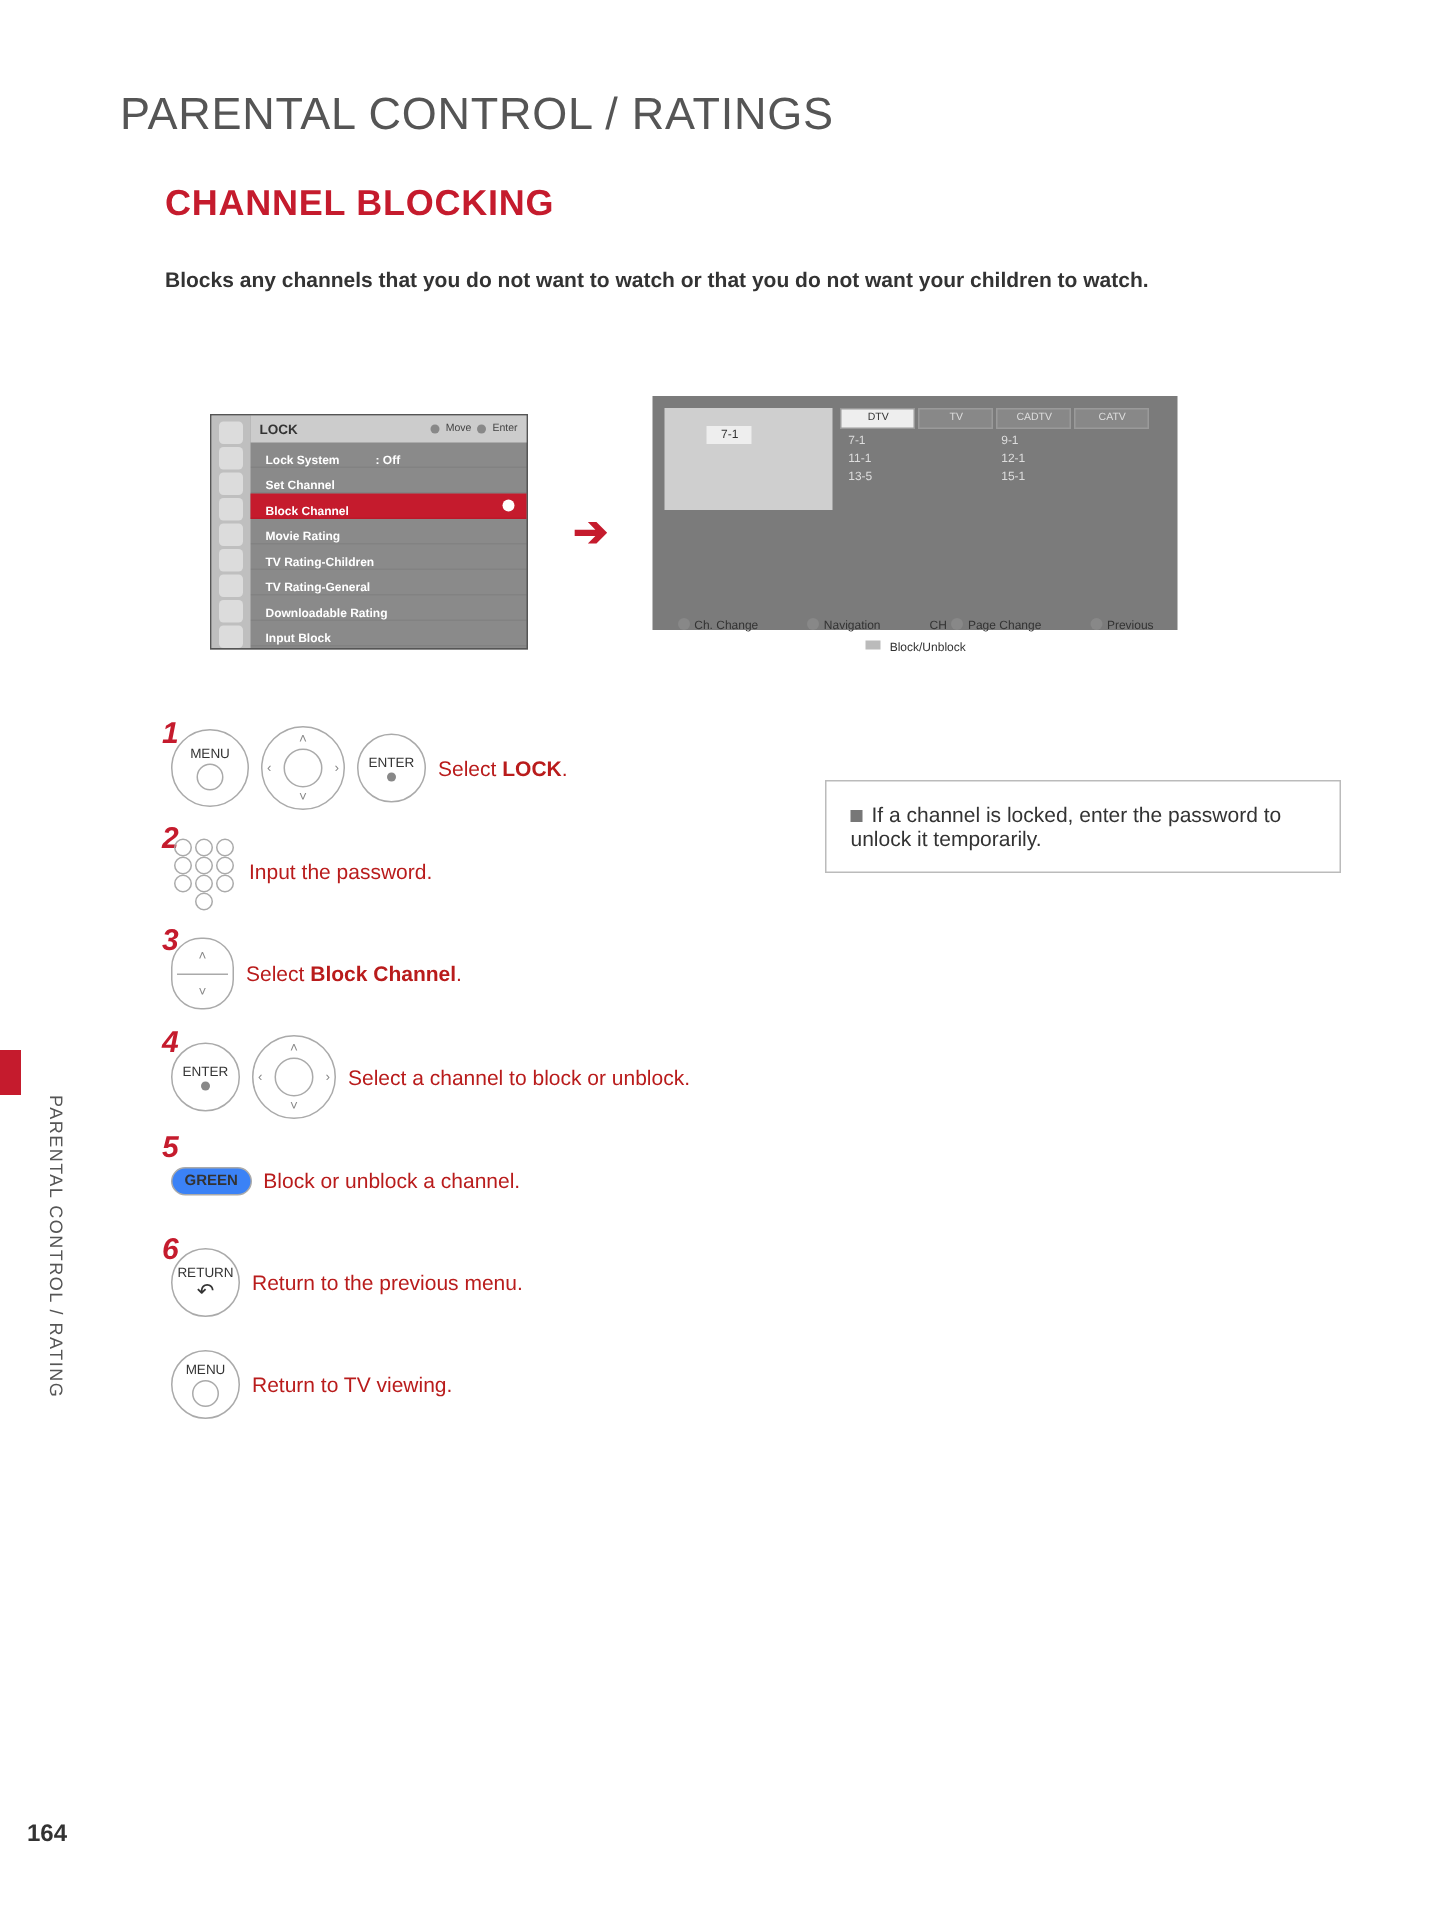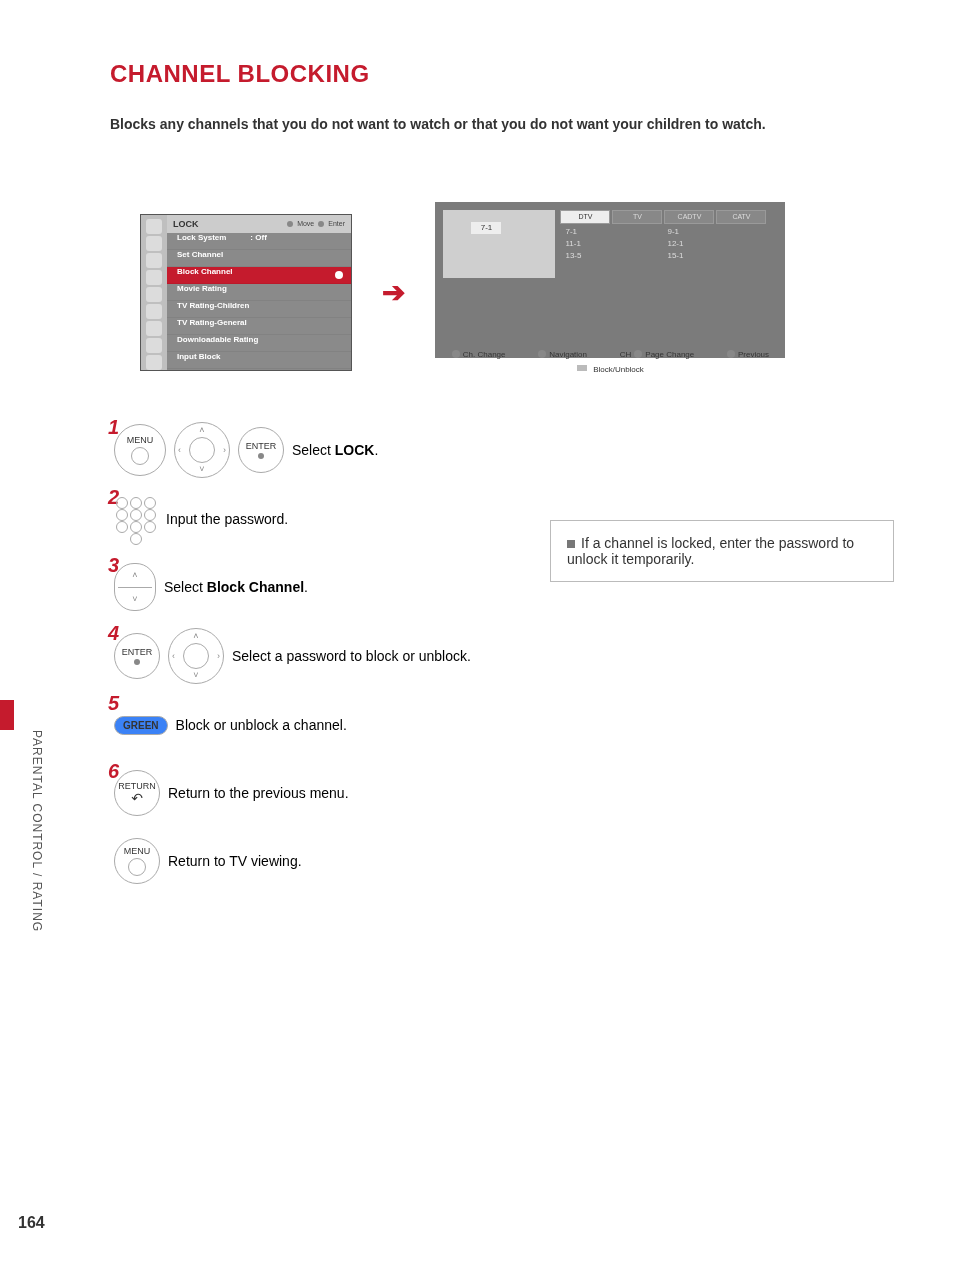--- a/index.html
+++ b/index.html
@@ -7,21 +7,21 @@
   .h1{font-size:30px;letter-spacing:.5px;color:#555;font-weight:500;margin:0 0 28px 0}
   .h2{font-size:24px;color:#c51b2d;font-weight:700;letter-spacing:.5px;margin:0 0 28px 30px}
   .intro{font-size:14px;font-weight:700;margin:0 0 70px 30px;color:#333}
   .osd-row{display:flex;align-items:center;gap:30px;margin-left:60px;margin-bottom:40px;min-height:180px}
   .osd1{width:210px;background:#8a8a8a;border:1px solid #555;position:relative;height:155px}
   .osd1-side{position:absolute;left:0;top:0;bottom:0;width:26px;background:#bfbfbf;display:flex;flex-direction:column;align-items:center;padding-top:4px;gap:2px}
   .side-ico{width:16px;height:16px;background:#dcdcdc;border-radius:3px}
   .osd1-body{position:absolute;left:26px;right:0;top:0;bottom:0}
   .osd1-hdr{height:18px;display:flex;align-items:center;justify-content:space-between;padding:0 6px;font-size:9px;font-weight:700;color:#333;background:#ccc}
   .osd1-hdr-right{font-size:7px;font-weight:400;color:#444;display:flex;gap:4px;align-items:center}
-  .osd1-item{height:16px;display:flex;align-items:flex-start;padding:0 10px;font-size:8px;font-weight:700;color:#fff;border-bottom:1px solid rgba(0,0,0,.05)}
+  .osd1-item{height:16px;display:flex;align-items:flex-end;padding:0 10px;font-size:8px;font-weight:700;color:#fff;border-bottom:1px solid rgba(0,0,0,.05)}
   .osd1-item.sel{background:#c51b2d;position:relative}
   .osd1-item .dot{position:absolute;right:8px;top:4px;width:8px;height:8px;border-radius:50%;background:#fff}
   .osd1-item .lbl{white-space:nowrap}
   .osd1-item .val{margin-left:24px;color:#fff}
   .arrow{color:#c51b2d;font-size:28px;font-weight:900}
   .osd2{width:350px;height:180px;border-radius:2px;position:relative}
   .osd2-top{position:absolute;left:0;right:0;top:0;height:156px;background:#7b7b7b}
   .preview{position:absolute;left:8px;top:8px;width:112px;height:68px;background:#cfcfcf}
   .prev-label{position:absolute;left:28px;top:12px;width:30px;height:12px;background:#eee;font-size:8px;text-align:center;line-height:12px;color:#333}
   .tabs{position:absolute;left:125px;top:8px;display:flex;gap:2px}
@@ -49,35 +49,36 @@
   .nav-ring .d{bottom:3px;left:50%;transform:translateX(-50%)}
   .nav-ring .l{left:3px;top:50%;transform:translateY(-50%)}
   .nav-ring .r{right:3px;top:50%;transform:translateY(-50%)}
   .updown{width:40px;height:46px;border:1px solid #aaa;border-radius:20px;position:relative;background:#fff}
   .updown::before{content:"";position:absolute;left:3px;right:3px;top:50%;border-top:1px solid #aaa}
   .updown .ar{position:absolute;left:50%;transform:translateX(-50%);font-size:9px;color:#888}
   .updown .u{top:6px}.updown .d{bottom:6px}
   .keypad{width:44px;height:44px;position:relative}
   .keypad .k{position:absolute;width:10px;height:10px;border:1px solid #aaa;border-radius:50%}
   .green-btn{border:1px solid #aaa;border-radius:12px;padding:3px 8px;font-size:10px;font-weight:700;color:#333;background:#3b82f6}
-  .step-text{font-size:14px;color:#000000}
+  .step-text{font-size:14px;color:#b91c1c}
   .step-text .strong{font-weight:700}
   .note-box{position:absolute;right:60px;top:520px;width:310px;border:1px solid #bbb;padding:14px 16px;font-size:14px;color:#333}
   .note-box .sq{display:inline-block;width:8px;height:8px;background:#777;margin-right:6px;vertical-align:middle}
   .side-tab{position:absolute;left:0;top:700px;width:14px;height:30px;background:#c51b2d}
   .vert-label{position:absolute;left:30px;top:730px;writing-mode:vertical-rl;font-size:12px;letter-spacing:1px;color:#555}
   .page-num{position:absolute;left:18px;bottom:40px;font-size:16px;font-weight:700;color:#333}
 </style>
 </head>
 <body>
 
 <div class="page">
   <div class="side-tab"></div>
   <div class="vert-label">PARENTAL CONTROL / RATING</div>
 
+  <h1 class="h1">PARENTAL CONTROL / RATINGS</h1>
   <h2 class="h2">CHANNEL BLOCKING</h2>
   <p class="intro">Blocks any channels that you do not want to watch or that you do not want your children to watch.</p>
 
   <div class="osd-row">
 
     <div class="osd1">
       <div class="osd1-side">
         <div class="side-ico"></div>
         <div class="side-ico"></div>
         <div class="side-ico"></div>
@@ -233,21 +234,21 @@
       <div class="btn-circ small">
         <span>ENTER</span>
         <span class="innerdot"></span>
       </div>
       <div class="nav-ring">
         <span class="ar u">˄</span>
         <span class="ar d">˅</span>
         <span class="ar l">‹</span>
         <span class="ar r">›</span>
       </div>
-      <span class="step-text">Select a password to block or unblock.</span>
+      <span class="step-text">Select a channel to block or unblock.</span>
     </div>
 
     <div class="step">
       <span class="num">5</span>
       <span class="green-btn">GREEN</span>
       <span class="step-text">Block or unblock a channel.</span>
     </div>
 
     <div class="step">
       <span class="num">6</span>

